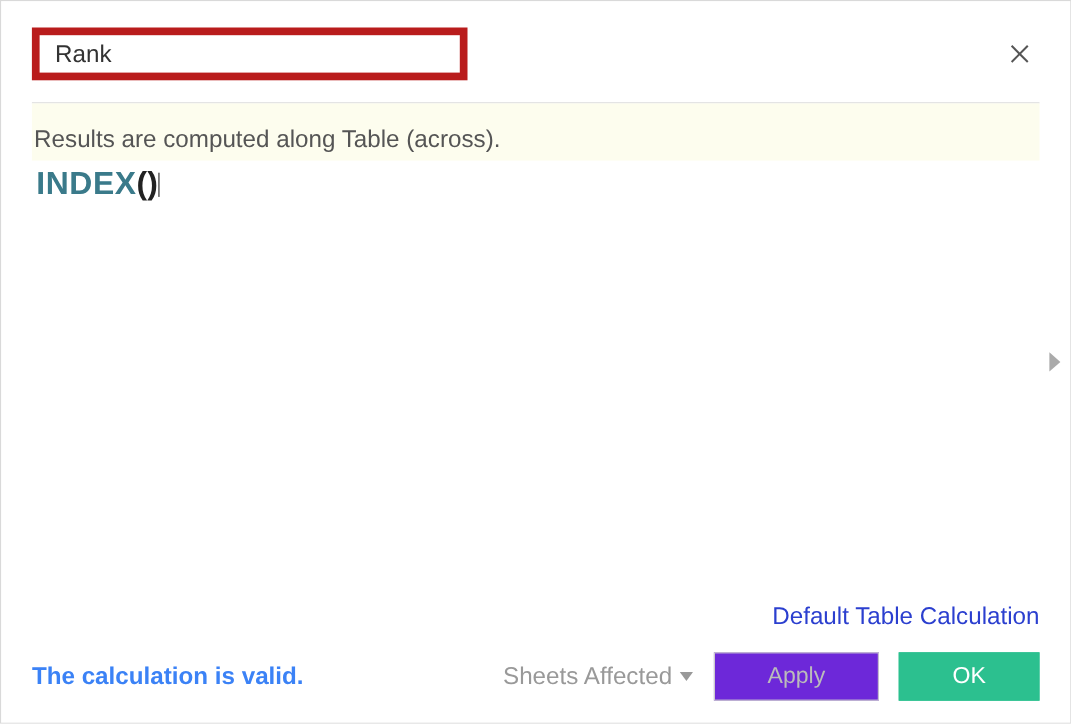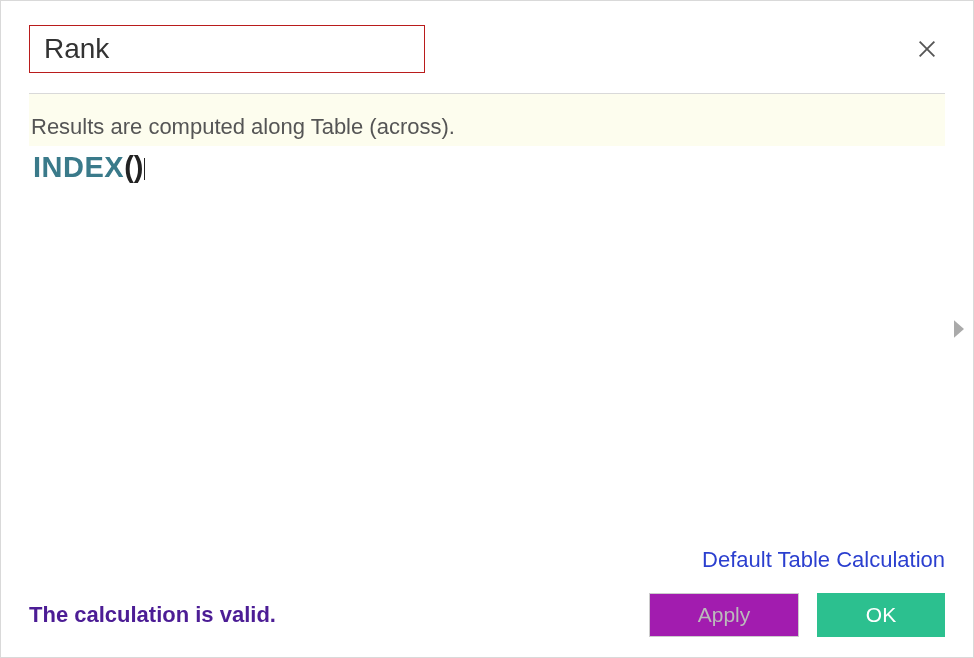--- a/index.html
+++ b/index.html
@@ -18,22 +18,22 @@
   }
   .header-row {
     display: flex;
     align-items: center;
     padding: 24px 28px 0 28px;
     gap: 12px;
   }
   .name-input {
     width: 396px;
     height: 48px;
-    border: 1px solid #b91c1c;
-    font-size: 28px;
+    border: 7px solid #b91c1c;
+    font-size: 22px;
     padding: 0 14px;
     color: #333;
     font-family: inherit;
     outline: none;
   }
   .spacer { flex: 1; }
   .close-btn {
     width: 36px; height: 36px;
     display: flex; align-items: center; justify-content: center;
     cursor: pointer;
@@ -102,21 +102,21 @@
     color: #2b3fcf;
     font-size: 22px;
     cursor: pointer;
   }
   .action-row {
     display: flex;
     align-items: center;
     gap: 18px;
   }
   .status-text {
-    color: #4c1d95;
+    color: #3b82f6;
     font-size: 22px;
     font-weight: 600;
   }
   .sheets-affected {
     color: #999;
     font-size: 22px;
     display: inline-flex;
     align-items: center;
     gap: 6px;
     cursor: pointer;
@@ -126,21 +126,21 @@
     height: 44px;
     min-width: 150px;
     font-size: 21px;
     border: 1px solid #ccc;
     background: #fff;
     cursor: pointer;
     font-family: inherit;
   }
   .btn-apply {
     color: #bbb;
-    background: #a21caf;
+    background: #6d28d9;
   }
   .btn-ok {
     background: #2cc08f;
     border-color: #2cc08f;
     color: #fff;
     min-width: 128px;
   }
 </style>
 </head>
 <body>
@@ -171,18 +171,24 @@
     </svg>
   </div>
 
   <div class="footer">
     <div class="link-row">
       <span class="table-calc-link">Default Table Calculation</span>
     </div>
     <div class="action-row">
       <span class="status-text">The calculation is valid.</span>
       <div class="spacer"></div>
+      <span class="sheets-affected">
+        <span>Sheets Affected</span>
+        <svg viewBox="0 0 14 10">
+          <polygon points="1,1 13,1 7,9"></polygon>
+        </svg>
+      </span>
       <button class="btn btn-apply">Apply</button>
       <button class="btn btn-ok">OK</button>
     </div>
   </div>
 
 </div>
 
 </body></html>

